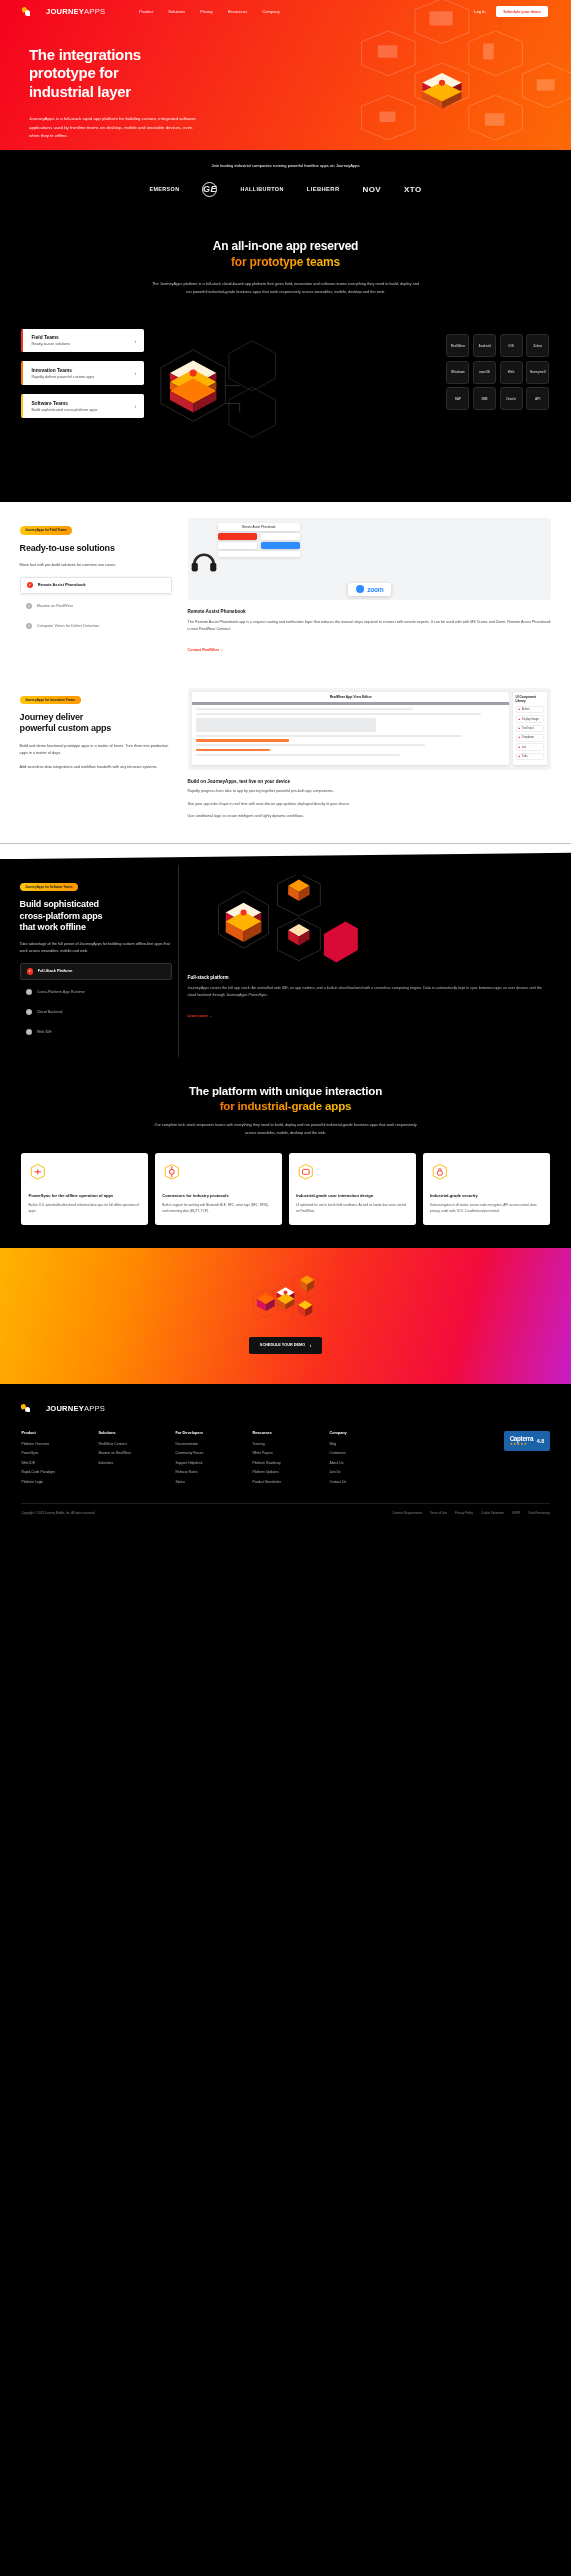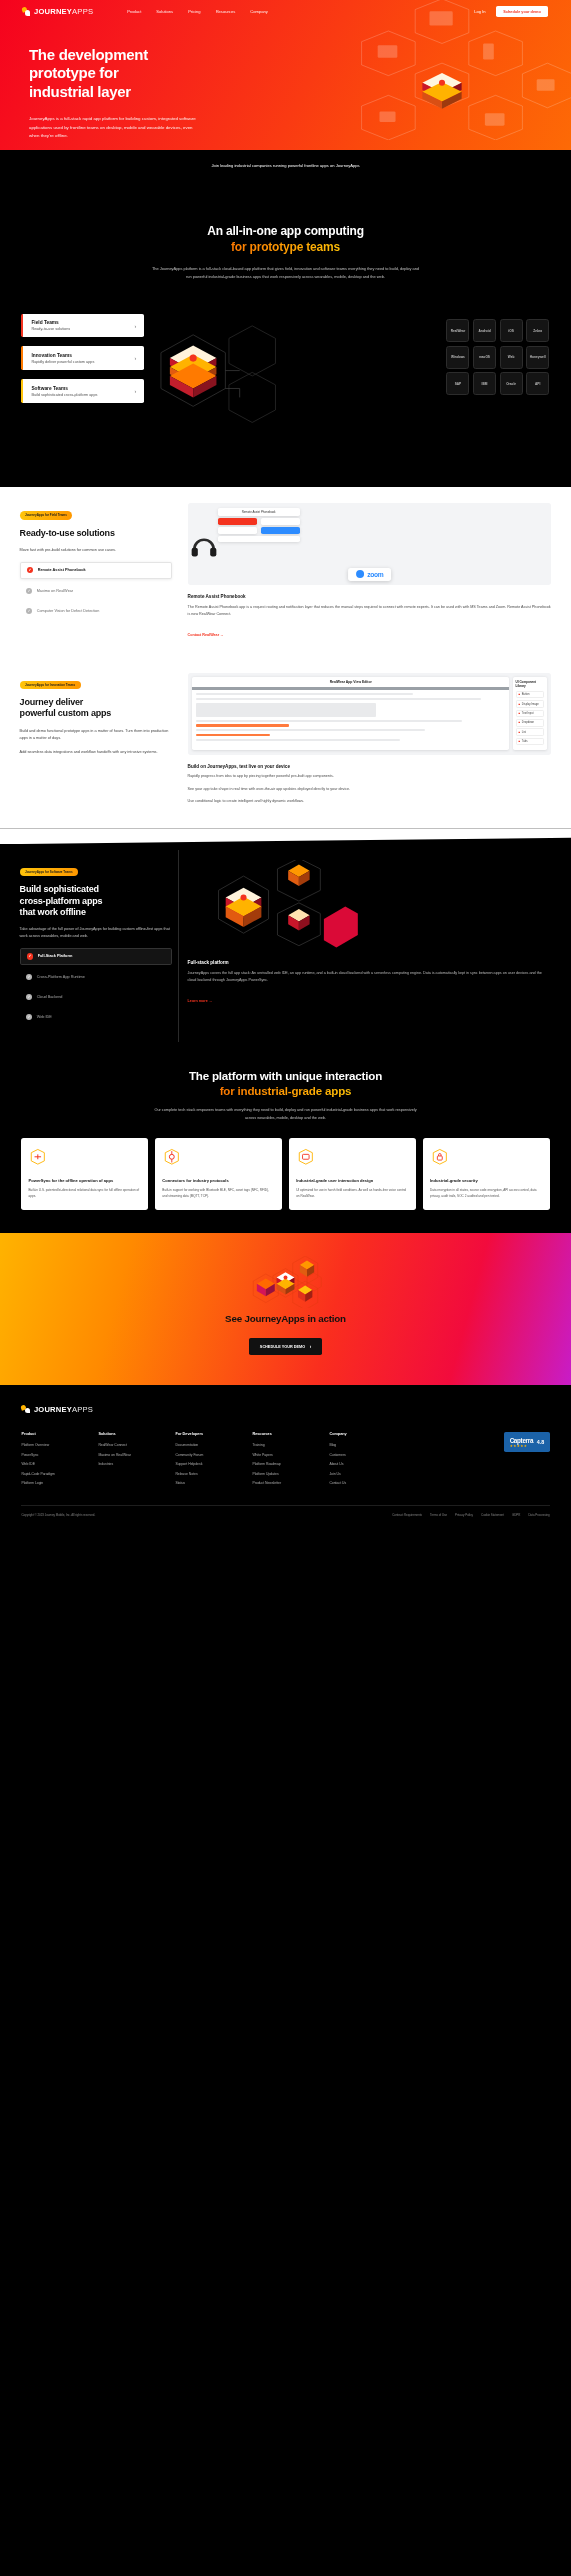--- a/index.html
+++ b/index.html
@@ -18,21 +18,21 @@
     position: relative; z-index: 20;
     height: 23px;
     display: flex; align-items: center;
     padding: 0 12.5px;
     gap: 0;
   }
   .nav-logo { display: flex; align-items: center; gap: 2.7px; margin-left: 9px; }
   .logo-mark { width: 9.8px; height: 9.8px; position: relative; flex: 0 0 auto; }
   .logo-mark .c1 { position:absolute; width:5.4px; height:5.4px; background:#FFB400; border-radius:50% 50% 50% 0; left:0; top:0.9px; transform:rotate(-20deg);}
   .logo-mark .c2 { position:absolute; width:5.4px; height:5.4px; background:#fff; border-radius:50% 50% 0 50%; left:3.6px; top:3.6px; }
-  .logo-text { font-size: 7.6px; font-weight: 700; letter-spacing: 0.2px; white-space: nowrap; }
+  .logo-text { font-size: 7.6px; font-weight: 700; letter-spacing: 0.2px; white-space: nowrap; margin-left: 12px; }
   .logo-text .lt-light { font-weight: 400; opacity: .92; }
   .nav-links { display: flex; gap: 15px; margin-left: 34px; }
   .nav-links a { color: rgba(255,255,255,.93); font-size: 4.1px; text-decoration: none; white-space: nowrap; }
   .nav-right { margin-left: auto; display: flex; align-items: center; gap: 10.7px; margin-right: 10.7px; }
   .nav-right .login { color: #fff; font-size: 4.1px; text-decoration: none; }
   .nav-cta {
     background: #ffffff; color: #F4331F;
     font-size: 3.8px; font-weight: 600;
     padding: 3.1px 7.1px; border-radius: 1.8px; border: 0;
     white-space: nowrap; cursor: pointer;
@@ -273,36 +273,44 @@
           <rect x="198" y="130" width="22" height="14" rx="1.5"></rect>
           <rect x="80" y="128" width="18" height="12" rx="1.5"></rect>
           <rect x="256" y="92" width="20" height="13" rx="1.5"></rect>
           <rect x="136" y="16" width="26" height="16" rx="1.5"></rect>
         </g>
       </svg>
     </div>
 
     <div class="hero-inner">
       <h1>
-        <span>The development</span><br>
+        <span>The integrations</span><br>
         <span>prototype for</span><br>
         <span>industrial layer</span>
       </h1>
       <p>JourneyApps is a full-stack rapid app platform for building custom, integrated software applications used by frontline teams on desktop, mobile and wearable devices, even when they're offline.</p>
 
     </div>
   </section>
 
   <section class="logobar">
     <div class="cap">Join leading industrial companies running powerful frontline apps on JourneyApps</div>
+    <div class="row">
+      <span style="font-size:5.4px">EMERSON</span>
+      <span style="font-size:9px;border:1.1px solid #fff;border-radius:50%;width:15px;height:15px;display:flex;align-items:center;justify-content:center;font-style:italic">GE</span>
+      <span style="font-size:5.4px">HALLIBURTON</span>
+      <span style="font-size:5.8px">LIEBHERR</span>
+      <span style="font-size:8px">NOV</span>
+      <span style="font-size:8px">XTO</span>
+    </div>
   </section>
 
   <section class="allinone">
     <h2>
-      <span>An all-in-one app computing</span><br>
+      <span>An all-in-one app reserved</span><br>
       <span class="grad">for prototype teams</span>
     </h2>
     <p>The JourneyApps platform is a full-stack cloud-based app platform that gives field, innovation and software teams everything they need to build, deploy and run powerful industrial-grade business apps that work responsively across wearables, mobile, desktop and the web.</p>
 
     <div class="teams-wrap">
       <div class="teams-col">
         <div class="team-card c1">
           <div class="tc-txt">
             <div class="tc-title">Field Teams</div>
             <div class="tc-sub">Ready-to-use solutions</div>
@@ -634,21 +642,20 @@
           <path d="M68 31 L68 39 L78 45 L78 37 Z" fill="#D4145A"></path>
           <path d="M88 31 L88 39 L78 45 L78 37 Z" fill="#97103F"></path>
         </g>
         <g>
           <path d="M114 38 L122 33 L130 38 L122 43 Z" fill="#FFC40B"></path>
           <path d="M114 38 L114 46 L122 51 L122 43 Z" fill="#E0321C"></path>
           <path d="M130 38 L130 46 L122 51 L122 43 Z" fill="#A02114"></path>
         </g>
       </svg>
     </div>
-    <h2>See JourneyApps in action</h2>
     <button class="cta-btn">
       <span>SCHEDULE YOUR DEMO</span>
       <span class="arrow">›</span>
     </button>
   </section>
 
   <footer class="footer">
     <div class="f-logo">
       <span class="logo-mark">
           <span class="c1"></span>

